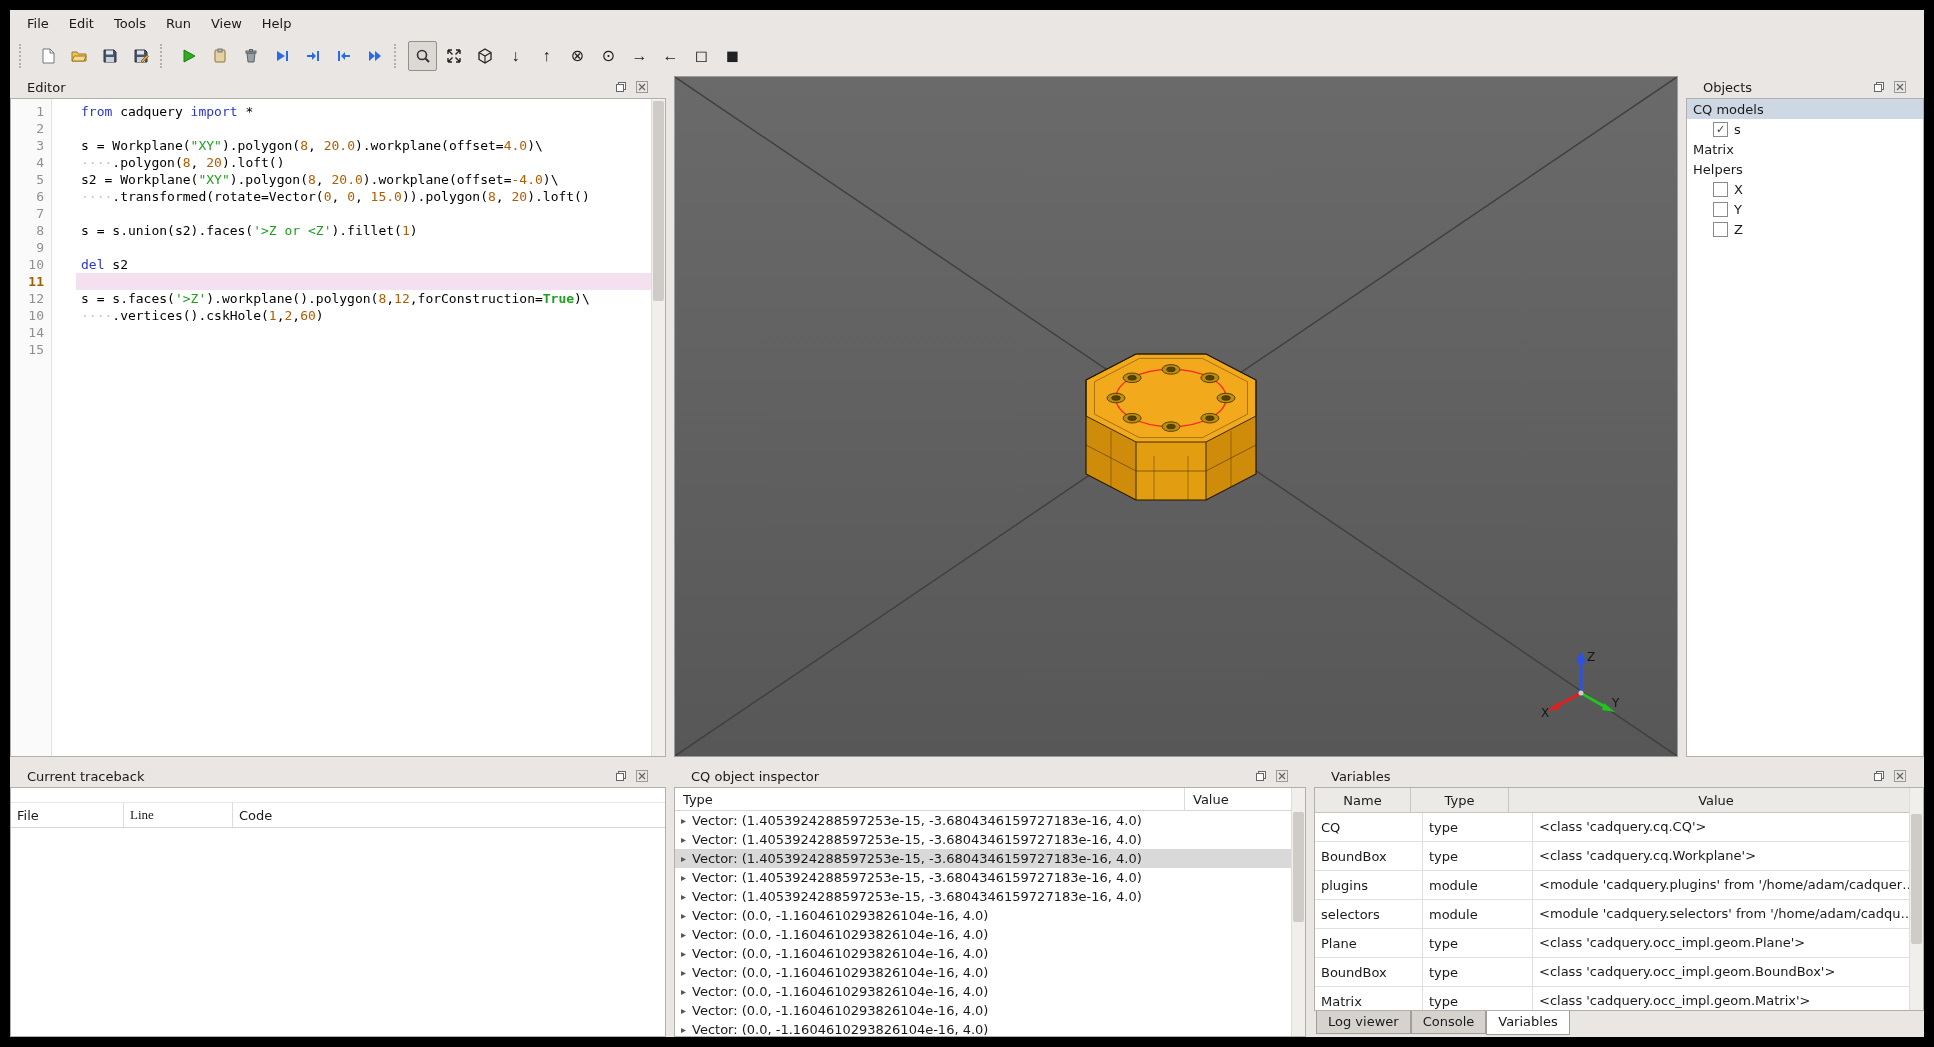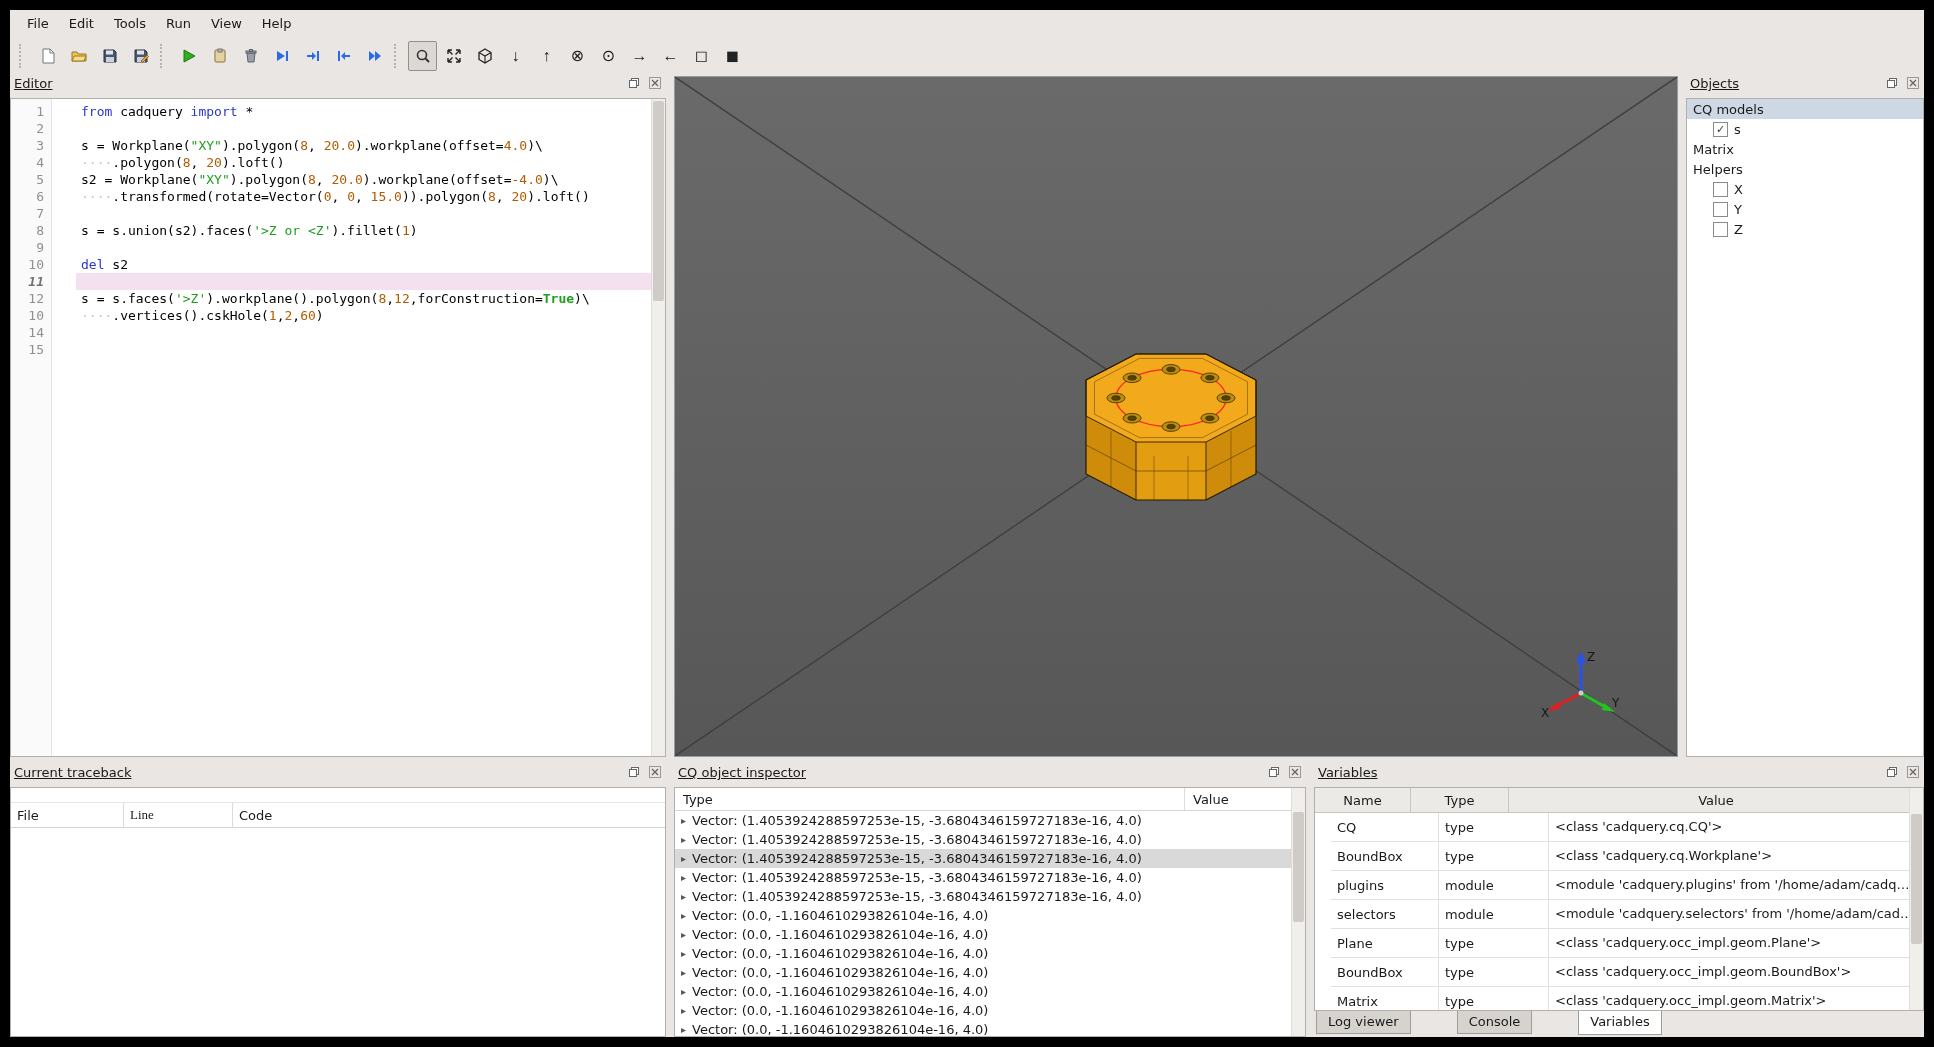--- a/index.html
+++ b/index.html
@@ -23,31 +23,31 @@
   .splitter-v{width:8px;flex:0 0 auto;}
   .splitter-h{height:8px;flex:0 0 auto;}
   .bottom{height:272px;display:flex;flex:0 0 auto;}
 
   .panel{display:flex;flex-direction:column;min-width:0;}
   .editor-panel{width:656px;flex:0 0 auto;}
   .objects-panel{width:238px;flex:0 0 auto;}
   .traceback-panel{width:656px;flex:0 0 auto;}
   .inspector-panel{width:632px;flex:0 0 auto;}
   .variables-panel{flex:1;}
-  .panel-title{height:22px;display:flex;align-items:flex-start;justify-content:space-between;padding:0 4px;flex:0 0 auto;text-decoration:underline;}
+  .panel-title{height:22px;display:flex;align-items:center;justify-content:space-between;padding:0 17px;flex:0 0 auto;}
   .wbtns{display:flex;gap:7px;}
   .wbtn{width:14px;height:14px;display:flex;align-items:center;justify-content:center;}
   .panel-body{flex:1;background:#fff;border:1px solid #b3afaa;min-height:0;position:relative;overflow:hidden;}
 
   
   .editor-body{display:flex;}
   .gutter{width:40px;background:#fafafa;border-right:1px solid #e4e4e4;padding-top:4px;flex:0 0 auto;}
   .ln{height:17px;line-height:17px;padding-right:7px;color:#909090;text-align:right;
       font-family:"DejaVu Sans Mono","Liberation Mono",monospace;font-size:13px;}
-  .ln.cur{color:#737373;font-weight:bold;font-style:italic;}
+  .ln.cur{color:#a16207;font-weight:bold;}
   .codearea{flex:1;padding-top:4px;font-family:"DejaVu Sans Mono","Liberation Mono",monospace;
             font-size:13px;line-height:17px;white-space:pre;overflow:hidden;}
   .cl{height:17px;padding-left:5px;margin-left:24px;}
   .cl.cur{background:#f4e1ef;}
   .t-k{color:#2a35cf;} .t-s{color:#1f9e1f;} .t-d{color:#b05c00;}
   .t-b{color:#1f9e1f;font-weight:bold;} .t-w{color:#c4c4c4;} .t-p{color:#000;}
   .vscroll{position:absolute;right:0;top:0;bottom:0;width:13px;background:#f1efec;border-left:1px solid #e0ddd9;}
   .vthumb{position:absolute;left:1px;right:1px;background:#cfccc7;border-radius:2px;}
 
   
@@ -77,25 +77,25 @@
   .ins-value{flex:1;padding:0 8px;}
   .ins-rows{position:absolute;top:23px;left:0;right:13px;bottom:0;overflow:hidden;}
   .ins-row{height:19px;display:flex;align-items:center;gap:6px;padding-left:6px;white-space:nowrap;}
   .ins-row.selected{background:#d9d9d9;}
   .tri{color:#555;font-size:10px;flex:0 0 auto;}
 
   
   .var-head{display:flex;height:24px;background:#eceae7;border-bottom:1px solid #c9c6c2;align-items:stretch;}
   .vh{border-right:1px solid #c9c6c2;display:flex;align-items:center;justify-content:center;}
   .vh0{width:95px;} .vh1{width:97px;} .vh2{flex:1;border-right:none;}
-  .var-row{display:flex;height:28px;border-bottom:1px solid #e2e0dd;margin-left:16px;}
+  .var-row{display:flex;height:28px;border-bottom:1px solid #e2e0dd;}
   .vc{padding:0 6px;border-right:1px solid #e2e0dd;display:flex;align-items:center;white-space:nowrap;overflow:hidden;}
   .vc0{width:95px;} .vc1{width:97px;}
   .vc2{flex:1;border-right:none;display:block;line-height:28px;text-overflow:ellipsis;}
-  .tabbar{height:26px;display:flex;align-items:flex-start;padding-left:2px;flex:0 0 auto;gap:46px;}
+  .tabbar{height:26px;display:flex;align-items:flex-start;padding-left:2px;flex:0 0 auto;}
   .tab{padding:0 11px;height:22px;line-height:21px;background:#d6d3cf;border:1px solid #a19d98;border-top:none;}
   .tab.active{background:#fff;height:23px;border-top:1px solid #fff;margin-top:-1px;}
 </style>
 </head>
 <body>
 
 <div class="window">
 
   <div class="menubar">
       <span class="menu-item">File</span>

